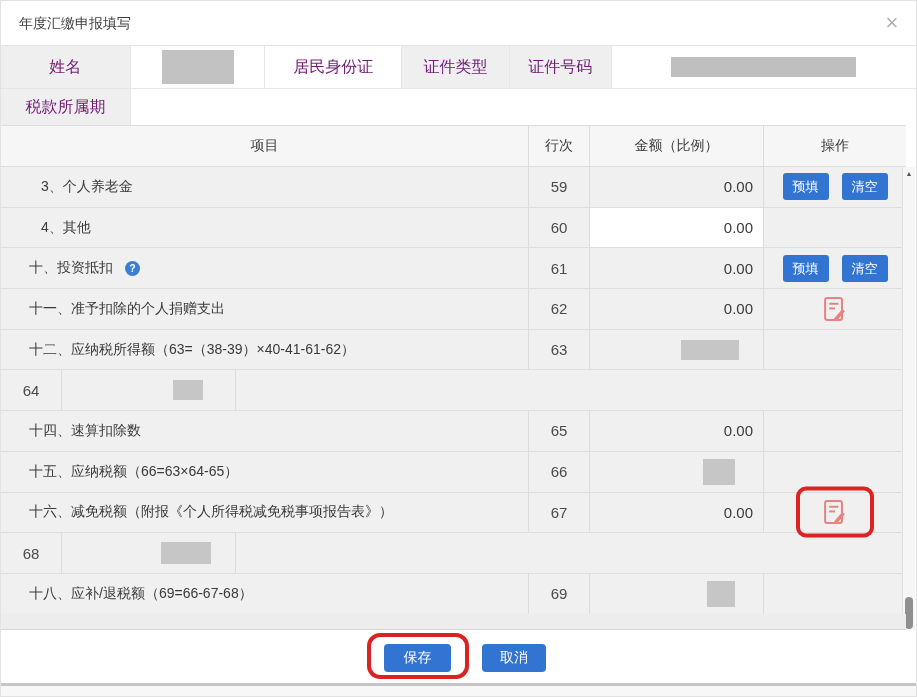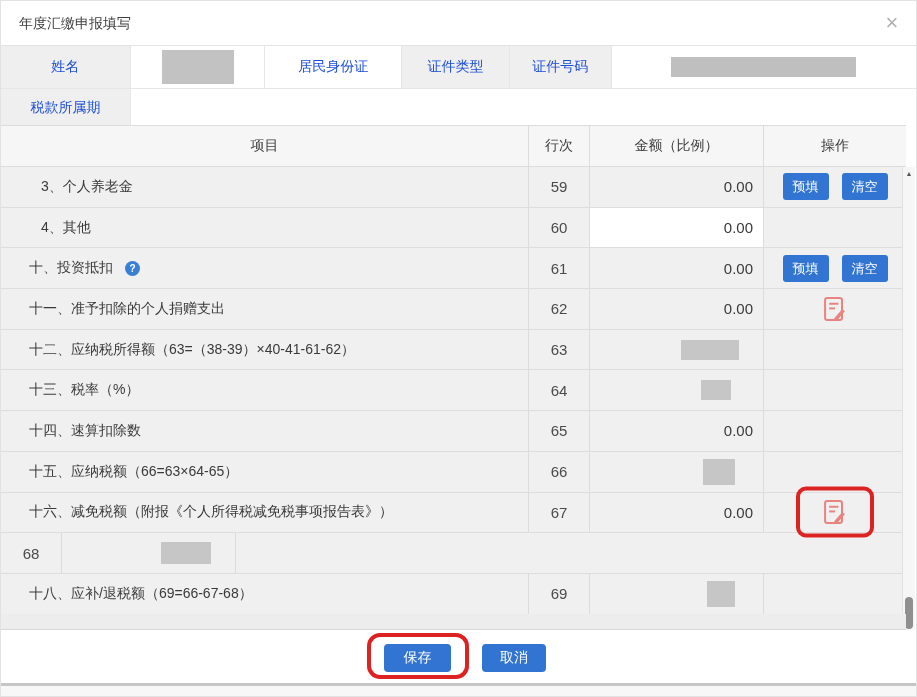--- a/index.html
+++ b/index.html
@@ -11,22 +11,22 @@
   .titlebar { position:absolute; left:0; top:0; width:100%; height:44px; background:#fff; }
   .dlg-title { position:absolute; left:18px; top:14px; font-size:14px; color:#3d3d3d; }
   .close-btn { position:absolute; right:12px; top:10px; width:24px; height:24px;
                font-size:22px; line-height:24px; text-align:center; color:#b0b0b0; cursor:pointer; }
 
   
   .info { position:absolute; left:0; top:44px; width:100%; border-top:1px solid #e3e3e3; }
   .info-row { display:flex; }
   .info-row.r1 { height:42px; }
   .info-row.r2 { height:38px; border-top:1px solid #e6e6e6; }
-  .cell { display:flex; align-items:center; justify-content:center; font-size:14px;
-          color:#1d4ed8; border-right:1px solid #e6e6e6; }
+  .cell { display:flex; align-items:center; justify-content:center; font-size:16px;
+          color:#701a75; border-right:1px solid #e6e6e6; }
   .cell.lab { background:#efefef; }
   .cell.val { background:#fff; }
   .redact-name { width:72px; height:34px; background:#c2c2c2; }
   .redact-id { width:185px; height:20px; background:#bfbfbf; }
   .period-val { justify-content:flex-start; padding-left:12px; }
 
   
   .tbl { position:absolute; left:0; top:124px; width:905px; border-top:1px solid #dcdcdc; }
   .trow { display:flex; height:40.7px; background:#f0f0f1; border-bottom:1px solid #dddddd; }
   .trow.thead { height:41px; background:#f6f6f7; }
@@ -160,21 +160,20 @@
     <div class="trow">
       <div class="tc c-item">十二、应纳税所得额（63=（38-39）×40-41-61-62）</div>
       <div class="tc c-line">63</div>
       <div class="tc c-amt">
           <div class="amt-redact" style="width:58px;height:20px;margin-right:14px"></div>
         </div>
       <div class="tc c-act"></div>
     </div>
 
     <div class="trow">
-      <div class="tc c-item">十三、税率（%）</div>
       <div class="tc c-line">64</div>
       <div class="tc c-amt">
           <div class="amt-redact" style="width:30px;height:20px;margin-right:22px"></div>
         </div>
       <div class="tc c-act"></div>
     </div>
 
     <div class="trow">
       <div class="tc c-item">十四、速算扣除数</div>
       <div class="tc c-line">65</div>

